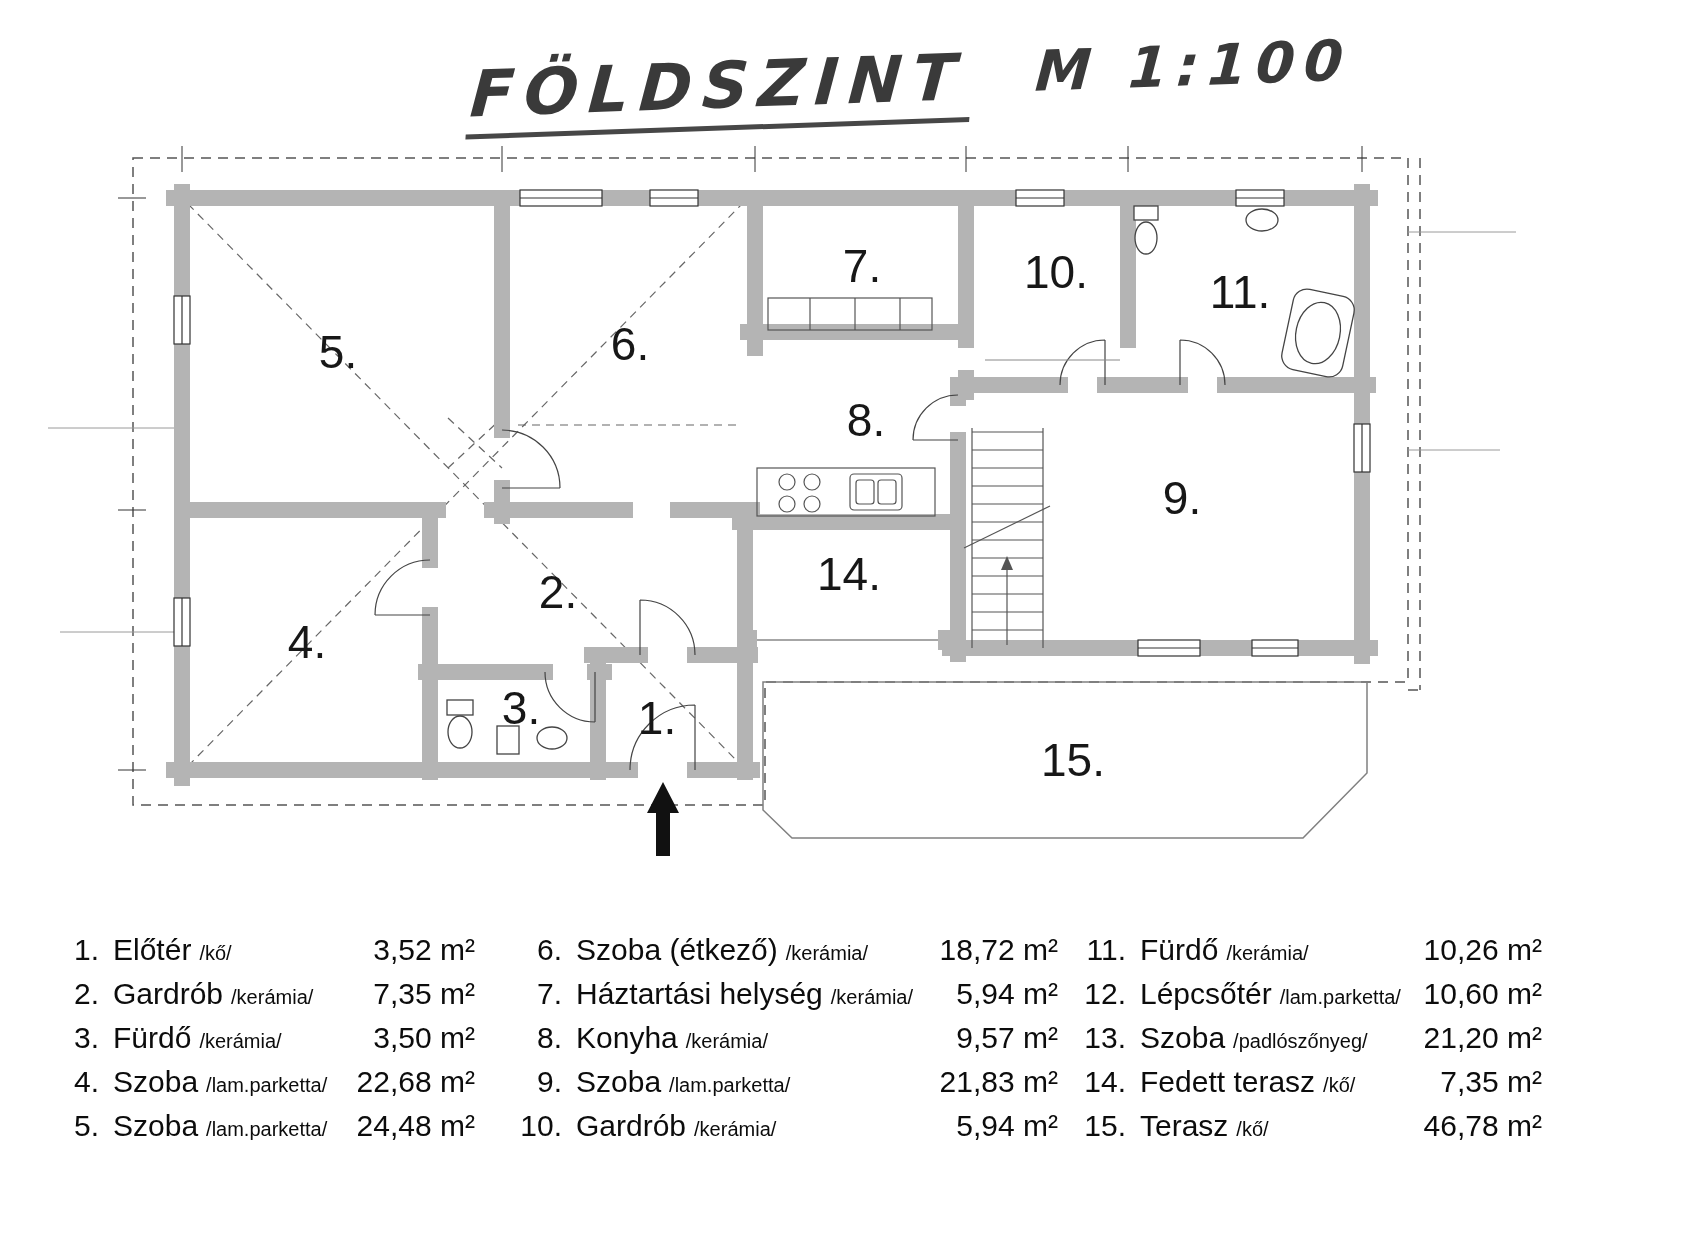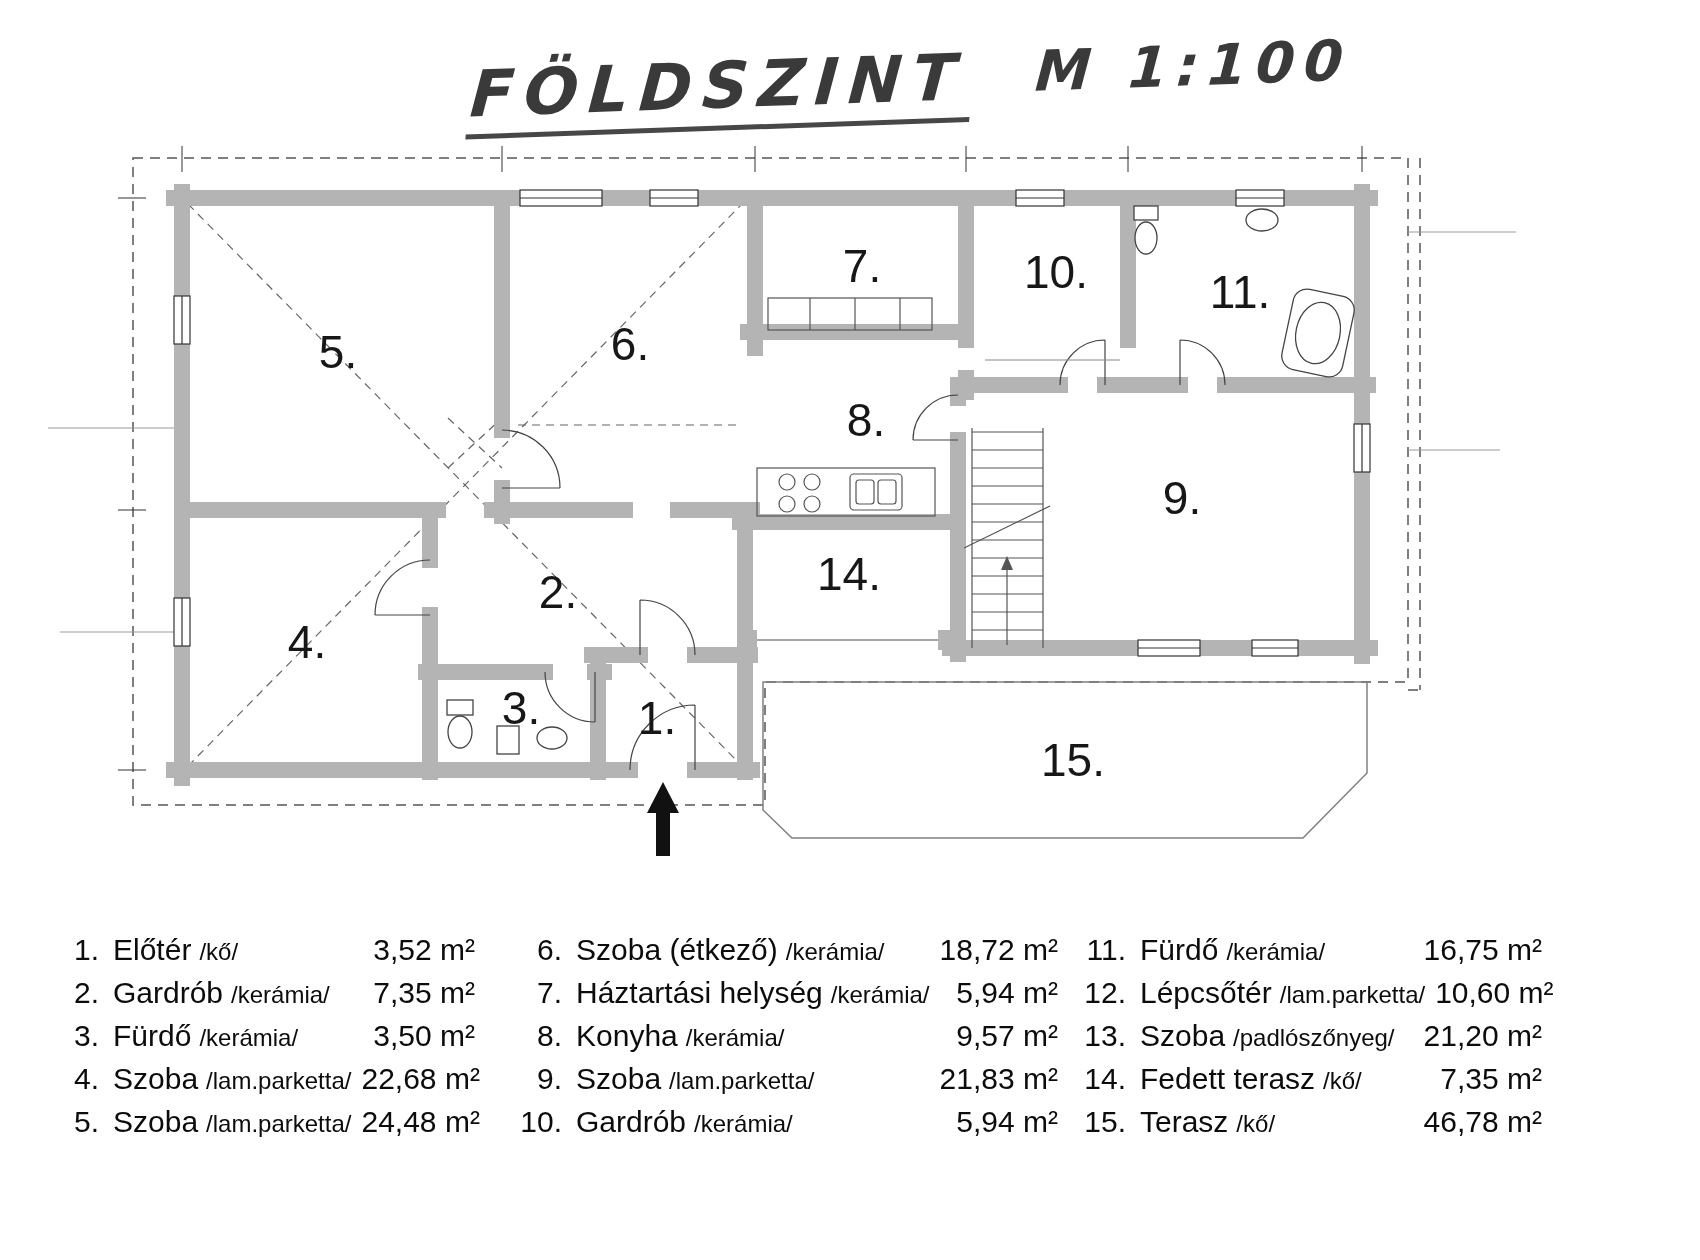--- a/index.html
+++ b/index.html
@@ -21,21 +21,21 @@
 
   
   .legend{position:absolute;left:0;top:934px;width:1700px;height:220px;color:#0c0c0c;}
   .col{position:absolute;top:0;display:flex;flex-direction:column;gap:9px;}
   .col1{left:45px;width:430px;}
   .col2{left:508px;width:550px;}
   .col3{left:1072px;width:470px;}
   .row{display:flex;align-items:baseline;font-size:30px;line-height:32px;}
   .num{width:54px;text-align:right;flex:none;}
   .name{margin-left:14px;white-space:nowrap;}
-  .mat{font-size:24px;margin-left:8px;white-space:nowrap;}
+  .mat{font-size:20px;margin-left:8px;white-space:nowrap;}
   .area{margin-left:auto;white-space:nowrap;padding-left:10px;text-align:right;}
 </style>
 </head>
 <body>
 
 <div class="page">
 
   <div class="title">
     <span class="title-main">FÖLDSZINT</span><span class="title-scale">M 1:100</span>
   </div>
@@ -297,21 +297,21 @@
         <span class="mat">/kerámia/</span>
         <span class="area">5,94 m²</span>
       </div>
     </div>
 
     <div class="col col3">
       <div class="row">
         <span class="num">11.</span>
         <span class="name">Fürdő</span>
         <span class="mat">/kerámia/</span>
-        <span class="area">16,75 m²</span>
+        <span class="area">10,26 m²</span>
       </div>
       <div class="row">
         <span class="num">12.</span>
         <span class="name">Lépcsőtér</span>
         <span class="mat">/lam.parketta/</span>
         <span class="area">10,60 m²</span>
       </div>
       <div class="row">
         <span class="num">13.</span>
         <span class="name">Szoba</span>

